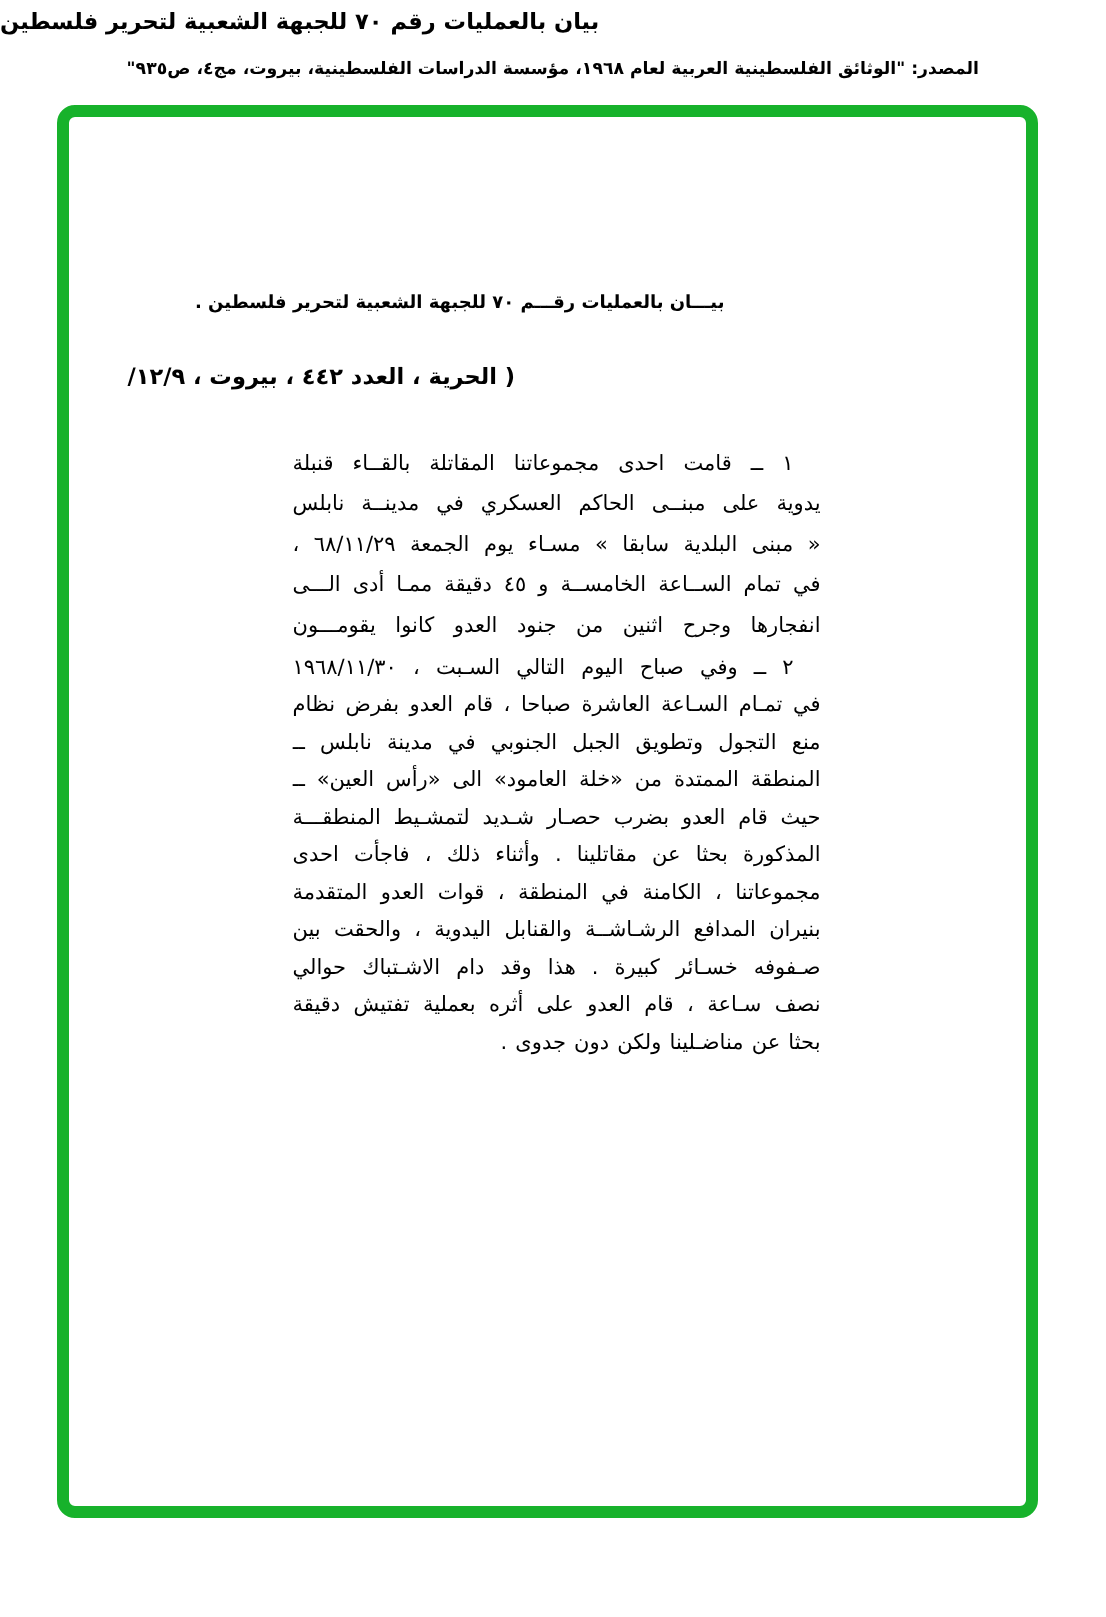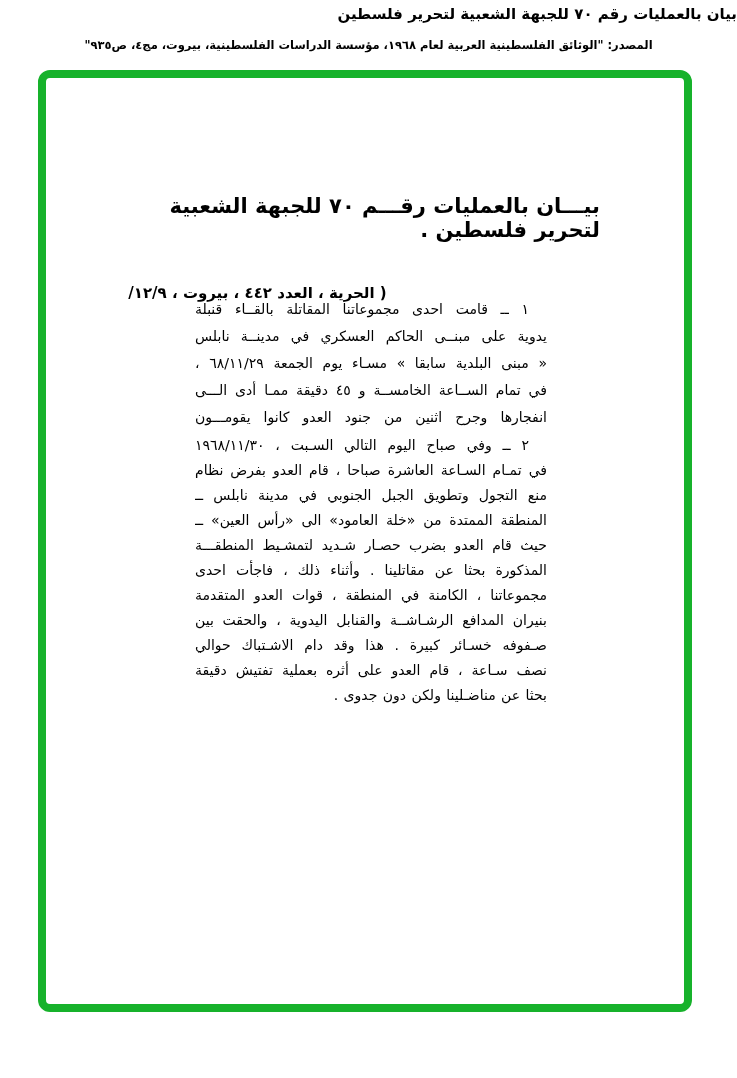--- a/index.html
+++ b/index.html
@@ -9,21 +9,21 @@
     height: 1078px;
     background: var(--page-bg, #ffffff);
     font-family: "DejaVu Sans", sans-serif;
     color: var(--ink, #000000);
     overflow: hidden;
   }
   .hdr-title {
     position: absolute;
     top: 5px; left: 0;
     width: 737px;
-    text-align: right;
+    text-align: left;
     font-size: 15px;
     font-weight: 800;
     letter-spacing: 0.2px;
   }
   .hdr-source {
     position: absolute;
     top: 38px; left: 0;
     width: 737px;
     text-align: center;
     font-size: 11.5px;
@@ -35,33 +35,32 @@
     width: 654px; height: 942px;
     box-sizing: border-box;
     border: 8px solid var(--frame-green, #17b22b);
     border-radius: 12px;
     background: transparent;
   }
   .doc-title {
     position: absolute;
     left: 130px; top: 194px;
     width: 470px;
-    text-align: right;
-    font-size: 21px;
+    text-align: left;
+    font-size: 12px;
     font-weight: 800;
   }
   .citation {
     position: absolute;
     left: 85px; top: 240px;
     width: 345px;
     font-size: 15px;
     font-weight: 600;
     line-height: 22px;
-    text-align: center;
-    margin-top: 42px;
+    text-align: left;
   }
   .cit-indent {
     box-sizing: border-box;
     padding-right: 85px;
   }
   .doc-body {
     position: absolute;
     left: 195px; top: 296px;
     width: 352px;
     font-size: 14px;

